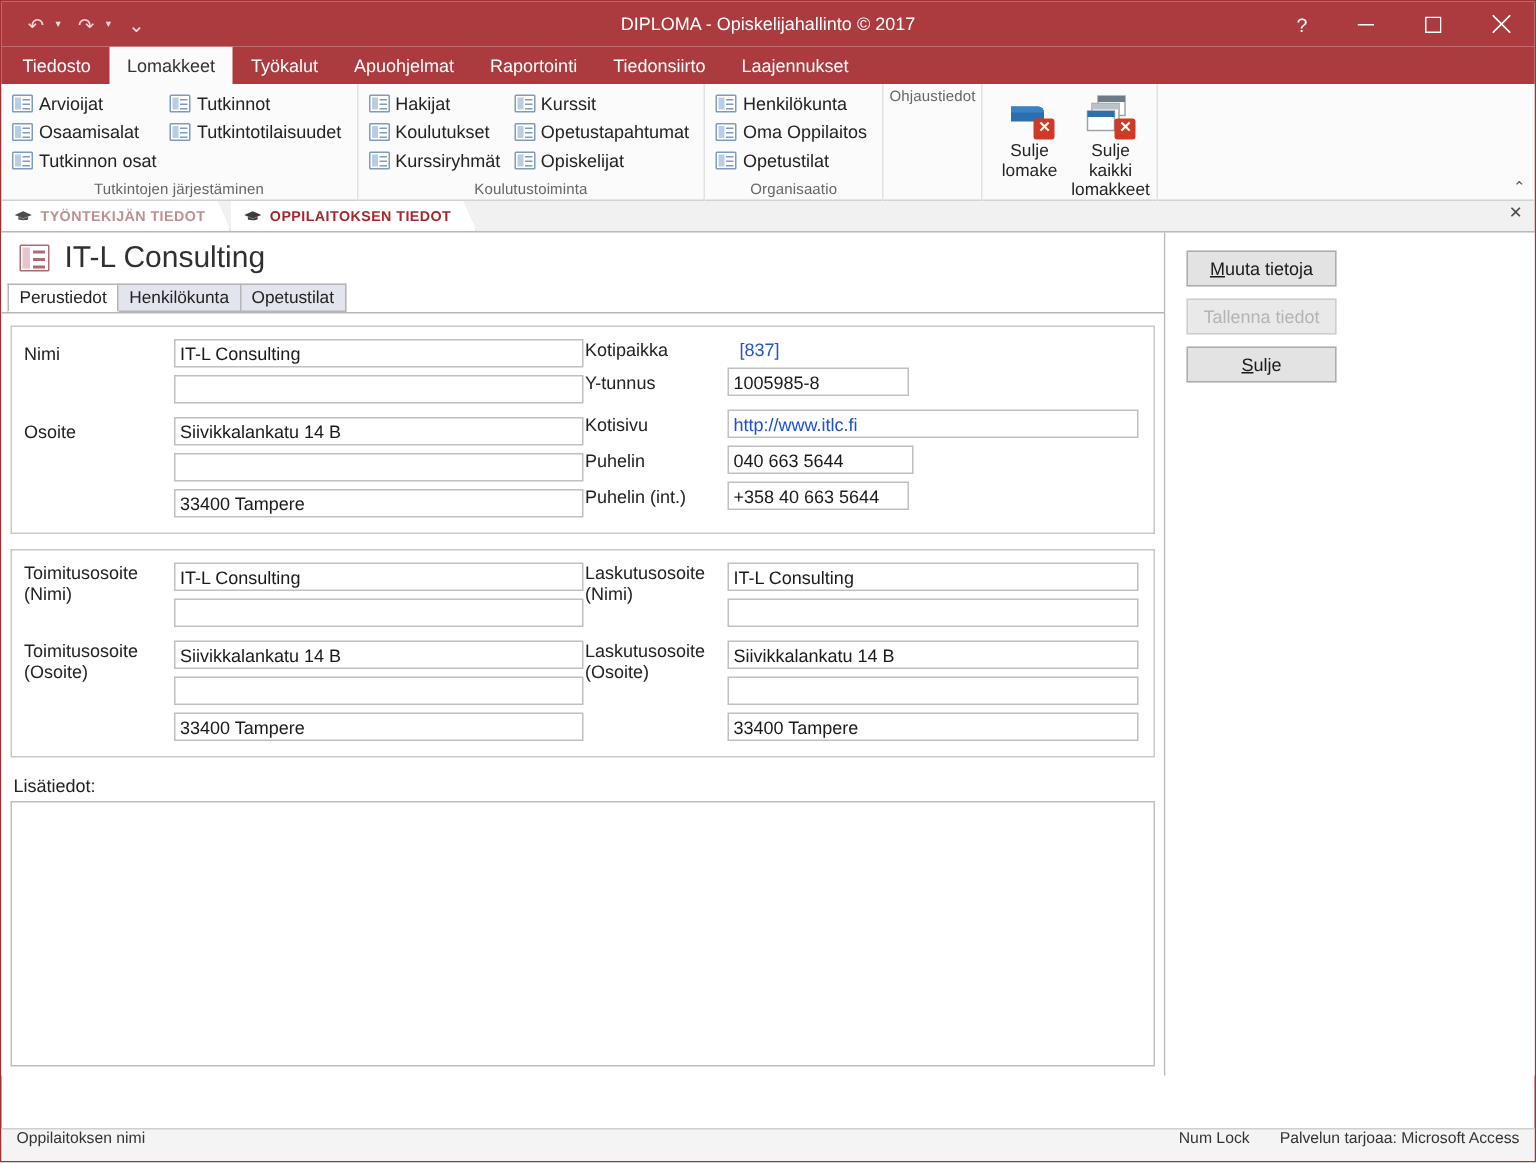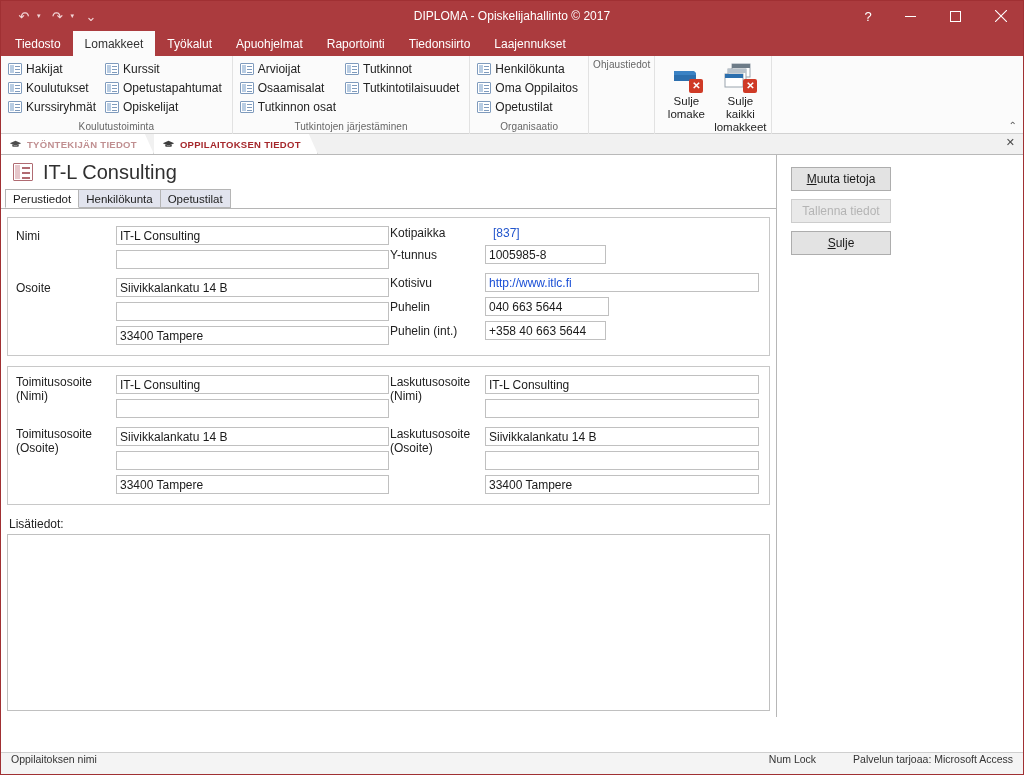--- a/index.html
+++ b/index.html
@@ -319,21 +319,21 @@
   .statusbar {
     height: 22px; min-height: 22px;
     background: #f4f4f4;
     border-top: 1px solid #cfcfcf;
     display: flex; align-items: flex-start;
     font-size: 10.5px; color: #333333;
     padding: 0 10px;
     margin-top: 35px;
   }
   .status-left { flex: 1; }
-  .status-right { display: flex; gap: 37px; }
+  .status-right { display: flex; gap: 20px; }
 </style>
 </head>
 <body>
 
 <div class="app">
 
   <div class="titlebar">
     <div class="qat">
       <div class="qat-btn">↶</div>
       <div class="qat-caret">▾</div>
@@ -372,77 +372,77 @@
     <div class="rtab">Laajennukset</div>
   </div>
 
   <div class="ribbon">
 
     <div class="rgroup">
       <div class="rgroup-body">
         <div class="rcol">
           <div class="ritem">
             <span class="form-ico"></span>
-            <span>Hakijat</span>
-          </div>
-          <div class="ritem">
-            <span class="form-ico"></span>
-            <span>Koulutukset</span>
-          </div>
-          <div class="ritem">
-            <span class="form-ico"></span>
-            <span>Kurssiryhmät</span>
+            <span>Arvioijat</span>
+          </div>
+          <div class="ritem">
+            <span class="form-ico"></span>
+            <span>Osaamisalat</span>
+          </div>
+          <div class="ritem">
+            <span class="form-ico"></span>
+            <span>Tutkinnon osat</span>
           </div>
         </div>
         <div class="rcol">
           <div class="ritem">
             <span class="form-ico"></span>
-            <span>Kurssit</span>
-          </div>
-          <div class="ritem">
-            <span class="form-ico"></span>
-            <span>Opetustapahtumat</span>
-          </div>
-          <div class="ritem">
-            <span class="form-ico"></span>
-            <span>Opiskelijat</span>
-          </div>
-        </div>
-      </div>
-      <div class="rgroup-label">Koulutustoiminta</div>
+            <span>Tutkinnot</span>
+          </div>
+          <div class="ritem">
+            <span class="form-ico"></span>
+            <span>Tutkintotilaisuudet</span>
+          </div>
+        </div>
+      </div>
+      <div class="rgroup-label">Tutkintojen järjestäminen</div>
     </div>
 
     <div class="rgroup">
       <div class="rgroup-body">
         <div class="rcol">
           <div class="ritem">
             <span class="form-ico"></span>
-            <span>Arvioijat</span>
-          </div>
-          <div class="ritem">
-            <span class="form-ico"></span>
-            <span>Osaamisalat</span>
-          </div>
-          <div class="ritem">
-            <span class="form-ico"></span>
-            <span>Tutkinnon osat</span>
+            <span>Hakijat</span>
+          </div>
+          <div class="ritem">
+            <span class="form-ico"></span>
+            <span>Koulutukset</span>
+          </div>
+          <div class="ritem">
+            <span class="form-ico"></span>
+            <span>Kurssiryhmät</span>
           </div>
         </div>
         <div class="rcol">
           <div class="ritem">
             <span class="form-ico"></span>
-            <span>Tutkinnot</span>
-          </div>
-          <div class="ritem">
-            <span class="form-ico"></span>
-            <span>Tutkintotilaisuudet</span>
-          </div>
-        </div>
-      </div>
-      <div class="rgroup-label">Tutkintojen järjestäminen</div>
+            <span>Kurssit</span>
+          </div>
+          <div class="ritem">
+            <span class="form-ico"></span>
+            <span>Opetustapahtumat</span>
+          </div>
+          <div class="ritem">
+            <span class="form-ico"></span>
+            <span>Opiskelijat</span>
+          </div>
+        </div>
+      </div>
+      <div class="rgroup-label">Koulutustoiminta</div>
     </div>
 
     <div class="rgroup">
       <div class="rgroup-body">
         <div class="rcol">
           <div class="ritem">
             <span class="form-ico"></span>
             <span>Henkilökunta</span>
           </div>
           <div class="ritem">

